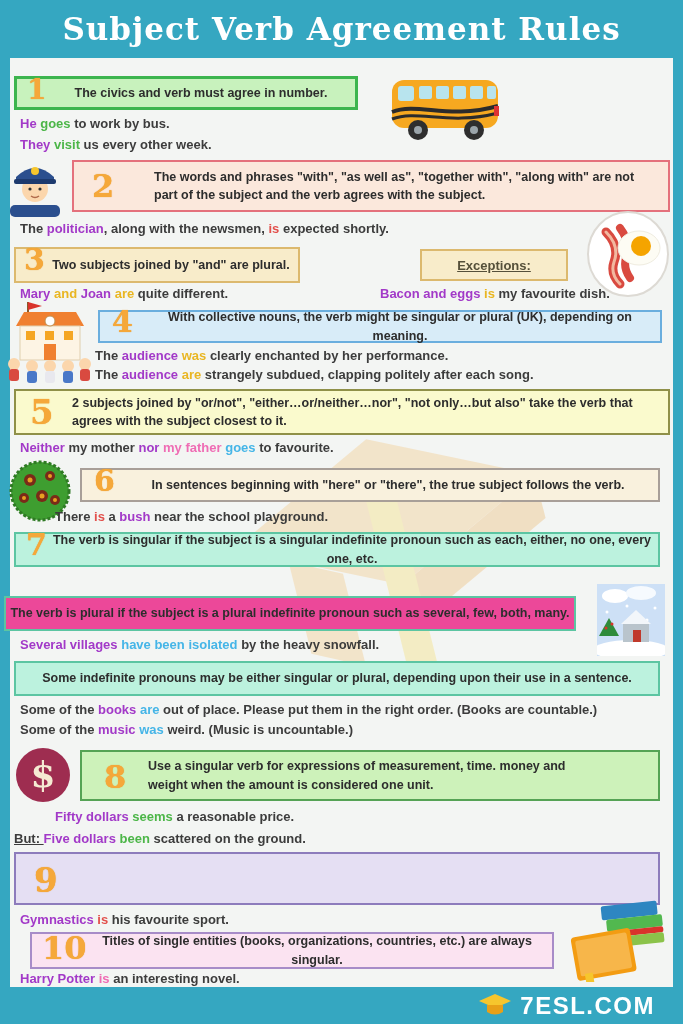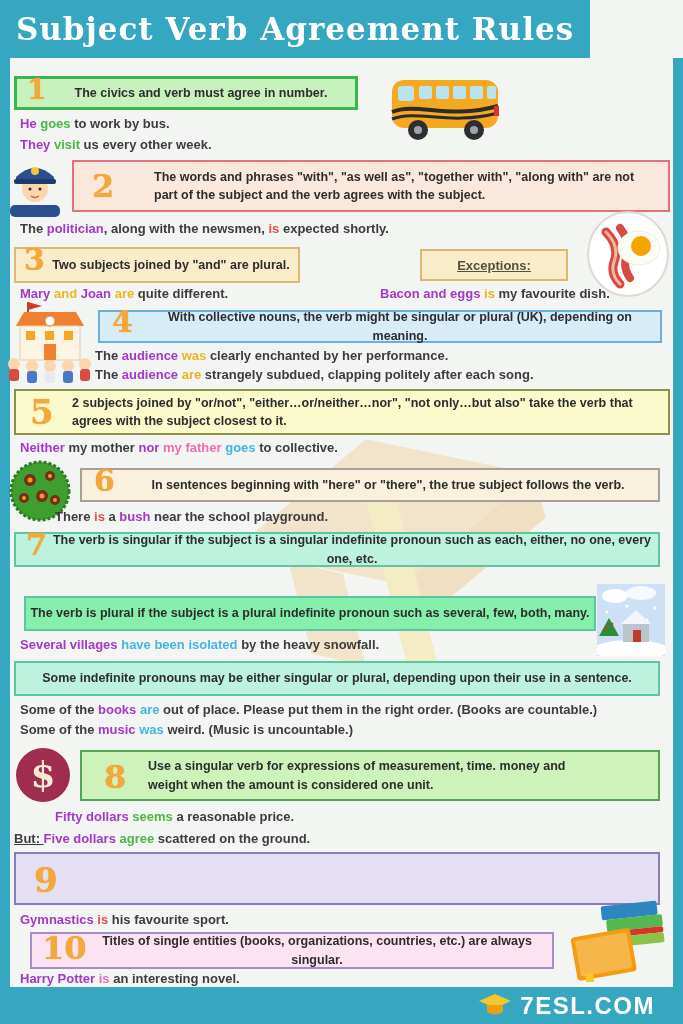--- a/index.html
+++ b/index.html
@@ -1,20 +1,20 @@
 <!DOCTYPE html>
 <html><head>
 <meta charset="utf-8">
 <style>
   html,body{margin:0;padding:0;background:#888;}
   .canvas{position:relative;width:683px;height:1024px;margin:0 auto;background:#f3f5f3;
           overflow:hidden;font-family:"Liberation Sans",sans-serif;}
   .teal{background:#35a7c1;}
   .edge{position:absolute;background:#35a7c1;}
-  .header{position:absolute;left:0;top:0;width:590px;height:58px;display:flex;align-items:center;justify-content:center;}
+  .header{position:absolute;left:0;top:0;width:683px;height:58px;display:flex;align-items:center;justify-content:center;}
   .header h1{margin:0;color:#ffffff;font-family:"DejaVu Serif",serif;font-weight:bold;
              font-size:31px;letter-spacing:1px;}
   .box{position:absolute;border:2px solid;display:flex;align-items:center;justify-content:center;
        box-sizing:border-box;overflow:visible;}
   .box .txt{font-weight:bold;color:#2d2d2d;font-size:12.5px;line-height:1.45;text-align:center;}
   .box.left-text{justify-content:flex-start;}
   .box.left-text .txt{text-align:left;}
   .num{position:absolute;font-family:"DejaVu Serif",serif;font-weight:bold;color:#f5a83a;
        text-shadow:0 0 1px #e8941f;line-height:1;}
   .ex{position:absolute;font-size:13px;font-weight:bold;color:#3c3c3c;white-space:nowrap;}
@@ -129,21 +129,21 @@
     <span class="num" style="left:12px;top:-5px;font-size:30px;">4</span>
     <span class="txt">With collective nouns, the verb might be singular or plural (UK), depending on meaning.</span>
   </div>
   <div class="ex" style="left:95px;top:348px;"><span style="color: rgb(60, 60, 60);">The </span><span style="color: rgb(162, 57, 200);">audience </span><span style="color: rgb(233, 182, 34);">was </span><span style="color: rgb(60, 60, 60);">clearly enchanted by her performance.</span></div>
   <div class="ex" style="left:95px;top:367px;"><span style="color: rgb(60, 60, 60);">The </span><span style="color: rgb(162, 57, 200);">audience </span><span style="color: rgb(233, 182, 34);">are </span><span style="color: rgb(60, 60, 60);">strangely subdued, clapping politely after each song.</span></div>
 
   <div class="box left-text" style="left: 14px; top: 389px; width: 656px; height: 46px; padding-left: 56px; padding-right: 12px; background: rgb(250, 250, 205); border-color: rgb(143, 144, 72);">
     <span class="num" style="left:14px;top:4px;font-size:34px;">5</span>
     <span class="txt">2 subjects joined by "or/not", "either…or/neither…nor", "not only…but also" take the verb that agrees with the subject closest to it.</span>
   </div>
-  <div class="ex" style="left:20px;top:440px;"><span style="color: rgb(162, 57, 200);">Neither </span><span style="color: rgb(60, 60, 60);">my mother </span><span style="color: rgb(162, 57, 200);">nor </span><span style="color: rgb(239, 108, 180);">my father </span><span style="color: rgb(69, 181, 231);">goes </span><span style="color: rgb(60, 60, 60);">to collective.</span></div>
+  <div class="ex" style="left:20px;top:440px;"><span style="color: rgb(162, 57, 200);">Neither </span><span style="color: rgb(60, 60, 60);">my mother </span><span style="color: rgb(162, 57, 200);">nor </span><span style="color: rgb(239, 108, 180);">my father </span><span style="color: rgb(69, 181, 231);">goes </span><span style="color: rgb(60, 60, 60);">to favourite.</span></div>
 
   <svg class="icon" style="left:8px;top:458px;" width="64" height="68" viewBox="0 0 64 68">
     <circle cx="32" cy="33" r="29" fill="#3e9e30" stroke="#2f7a24" stroke-width="3" stroke-dasharray="3 2"></circle>
     <circle cx="22" cy="22" r="6" fill="#7a2a18"></circle>
       <circle cx="22" cy="22" r="2.5" fill="#e8a020"></circle>
     <circle cx="42" cy="18" r="5" fill="#7a2a18"></circle>
       <circle cx="42" cy="18" r="2" fill="#e8a020"></circle>
     <circle cx="16" cy="40" r="5" fill="#7a2a18"></circle>
       <circle cx="16" cy="40" r="2" fill="#e8a020"></circle>
     <circle cx="34" cy="38" r="6" fill="#7a2a18"></circle>
@@ -156,21 +156,21 @@
     <span class="txt">In sentences beginning with "here" or "there", the true subject follows the verb.</span>
   </div>
   <div class="ex" style="left:55px;top:509px;"><span style="color: rgb(60, 60, 60);">There </span><span style="color: rgb(226, 80, 76);">is </span><span style="color: rgb(60, 60, 60);">a </span><span style="color: rgb(162, 57, 200);">bush </span><span style="color: rgb(60, 60, 60);">near the school playground.</span></div>
 
   <div class="box" style="left: 14px; top: 532px; width: 646px; height: 35px; padding-left: 30px; background: rgb(188, 242, 222); border-color: rgb(92, 197, 162);">
     <span class="num" style="left:10px;top:-4px;font-size:30px;">7</span>
     <span class="txt">The verb is singular if the subject is a singular indefinite pronoun such as each, either, no one, every one, etc.</span>
   </div>
   <div class="ex" style="left:20px;top:593px;padding-left:44px;"><span style="color: rgb(162, 57, 200);">Nobody </span><span style="color: rgb(69, 181, 231);">gets </span><span style="color: rgb(60, 60, 60);">rich from writing nowadays.</span></div>
 
-  <div class="box" style="left: 24px; top: 596px; width: 572px; height: 35px; background: #86efac; border-color: rgb(92, 197, 162);">
+  <div class="box" style="left: 4px; top: 596px; width: 572px; height: 35px; background: #ec4899; border-color: rgb(92, 197, 162);">
     <span class="txt">The verb is plural if the subject is a plural indefinite pronoun such as several, few, both, many.</span>
   </div>
   <svg class="icon" style="left:597px;top:584px;" width="68" height="72" viewBox="0 0 68 72">
     <rect x="0" y="0" width="68" height="72" fill="#cde0f6"></rect>
     <ellipse cx="18" cy="12" rx="13" ry="7" fill="#ffffff"></ellipse>
     <ellipse cx="44" cy="9" rx="15" ry="7" fill="#f6fafe"></ellipse>
     <circle cx="10" cy="28" r="1.5" fill="#fff"></circle>
       <circle cx="58" cy="24" r="1.5" fill="#fff"></circle>
     <circle cx="30" cy="22" r="1.5" fill="#fff"></circle>
       <circle cx="50" cy="36" r="1.5" fill="#fff"></circle>
@@ -192,21 +192,21 @@
 
   <svg class="icon" style="left:14px;top:746px;" width="58" height="58" viewBox="0 0 58 58">
     <circle cx="29" cy="29" r="27" fill="#9e2d50"></circle>
     <text x="29" y="41" text-anchor="middle" font-family="DejaVu Serif, serif" font-size="36" font-weight="bold" fill="#f5ead2">$</text>
   </svg>
   <div class="box left-text" style="left: 80px; top: 750px; width: 580px; height: 51px; padding-left: 66px; padding-right: 90px; background: rgb(205, 242, 186); border-color: rgb(85, 163, 85);">
     <span class="num" style="left:22px;top:9px;font-size:32px;">8</span>
     <span class="txt">Use a singular verb for expressions of measurement, time. money and weight when the amount is considered one unit.</span>
   </div>
   <div class="ex" style="left:55px;top:809px;"><span style="color: rgb(162, 57, 200);">Fifty dollars </span><span style="color: rgb(76, 182, 72);">seems </span><span style="color: rgb(60, 60, 60);">a reasonable price.</span></div>
-  <div class="ex" style="left:14px;top:831px;"><span style="color: rgb(60, 60, 60); text-decoration: underline;">But: </span><span style="color: rgb(162, 57, 200);">Five dollars </span><span style="color: rgb(76, 182, 72);">agree </span><span style="color: rgb(60, 60, 60);">scattered on the ground.</span></div>
+  <div class="ex" style="left:14px;top:831px;"><span style="color: rgb(60, 60, 60); text-decoration: underline;">But: </span><span style="color: rgb(162, 57, 200);">Five dollars </span><span style="color: rgb(76, 182, 72);">been </span><span style="color: rgb(60, 60, 60);">scattered on the ground.</span></div>
 
   <div class="box left-text" style="left: 14px; top: 852px; width: 646px; height: 53px; padding-left: 60px; padding-right: 110px; background: rgb(229, 223, 243); border-color: rgb(141, 124, 188);">
     <span class="num" style="left:18px;top:9px;font-size:34px;">9</span>
   </div>
   <div class="ex" style="left:20px;top:912px;"><span style="color: rgb(162, 57, 200);">Gymnastics </span><span style="color: rgb(226, 80, 76);">is </span><span style="color: rgb(60, 60, 60);">his favourite sport.</span></div>
 
   <svg class="icon" style="left:566px;top:898px;" width="102" height="84" viewBox="0 0 102 84">
     <g transform="rotate(-6 60 40)">
       <rect x="38" y="6" width="56" height="14" rx="2" fill="#2e86c1"></rect>
       <rect x="42" y="20" width="56" height="12" rx="2" fill="#52b84f"></rect>

